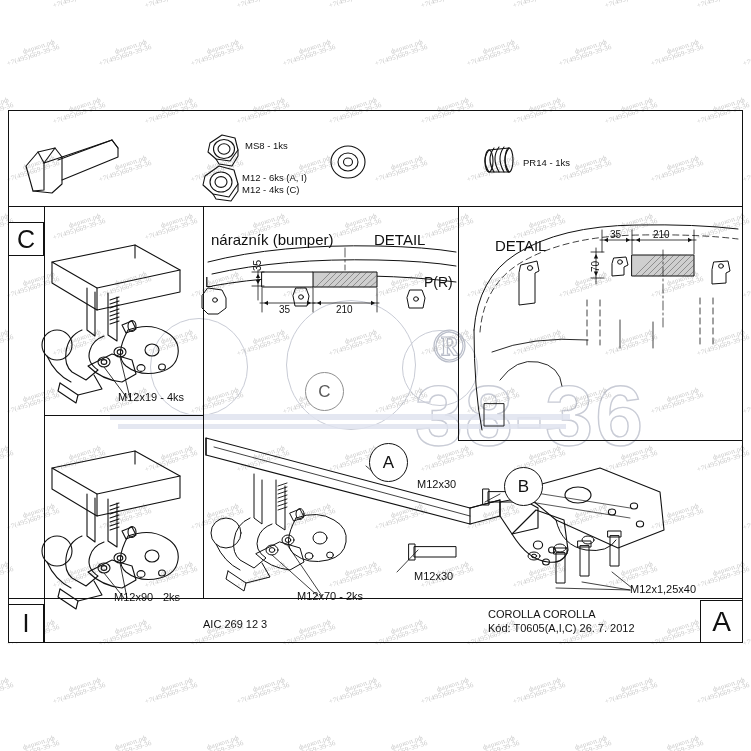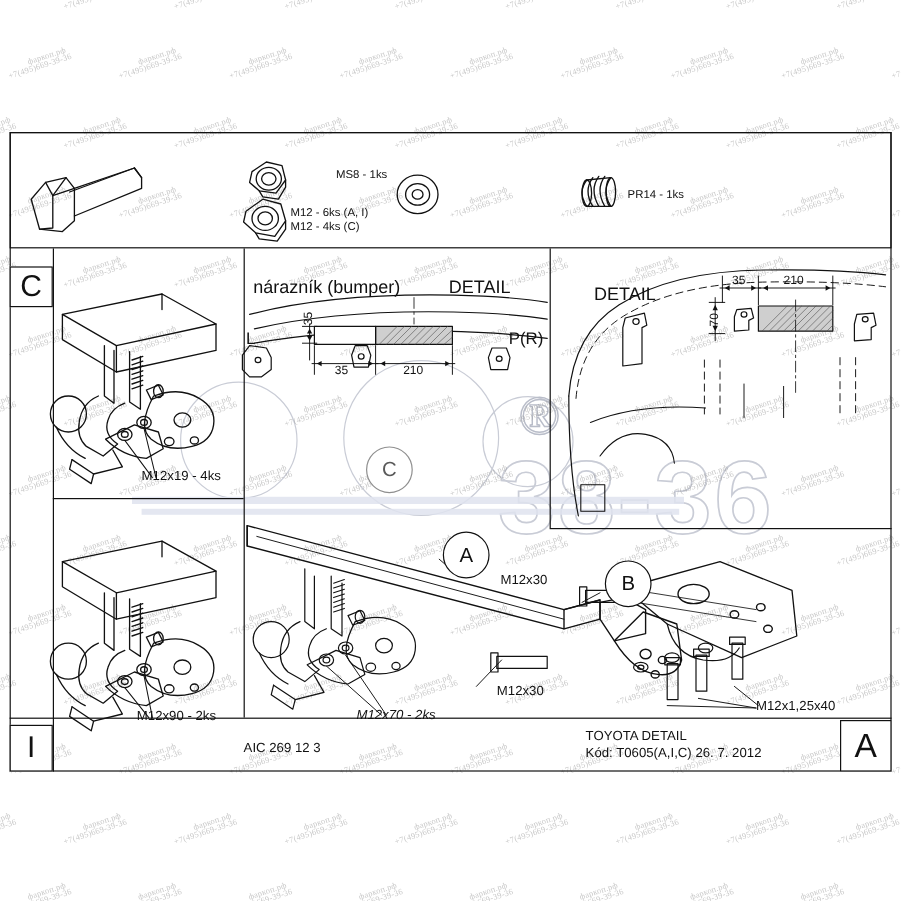--- a/index.html
+++ b/index.html
@@ -574,21 +574,21 @@
 
   <div class="fr outer"></div>
   <div class="fr parts-box"></div>
   <div class="hline" style="left:8px;top:598px;width:735px;"></div>
   <div class="vline" style="left:44px;top:207px;height:436px;"></div>
   <div class="hline" style="left:44px;top:415px;width:159px;"></div>
   <div class="vline" style="left:203px;top:207px;height:391px;"></div>
   <div class="vline" style="left:458px;top:207px;height:233px;"></div>
   <div class="hline" style="left:458px;top:440px;width:285px;"></div>
 
-  <div class="parts-text" style="left:245px;top:140px;margin-left:35px;">MS8 - 1ks</div>
+  <div class="parts-text" style="left:245px;top:140px;">MS8 - 1ks</div>
   <div class="parts-text" style="left:242px;top:172px;">M12 - 6ks (A, I)
 M12 - 4ks (C)</div>
   <div class="parts-text" style="left:523px;top:157px;">PR14 - 1ks</div>
 
   <div class="tagbox tag-C">C</div>
   <div class="tagbox tag-I">I</div>
   <div class="tagbox tag-A">A</div>
 
   <div class="lbl" style="left:211px;top:231px;font-size:15px;">nárazník (bumper)</div>
   <div class="lbl" style="left:374px;top:231px;font-size:15px;">DETAIL</div>
@@ -598,26 +598,26 @@
   <div class="lbl" style="left:279px;top:304px;font-size:10px;">35</div>
   <div class="lbl" style="left:336px;top:304px;font-size:10px;">210</div>
 
   <div class="lbl" style="left:495px;top:237px;font-size:15px;">DETAIL</div>
   <div class="lbl" style="left:610px;top:229px;font-size:10px;">35</div>
   <div class="lbl" style="left:653px;top:229px;font-size:10px;">210</div>
   <div class="lbl" style="left:590px;top:272px;font-size:10px;transform:rotate(-90deg);transform-origin:left top;">70</div>
 
   <div class="lbl" style="left:118px;top:391px;font-size:11px;">M12x19 - 4ks</div>
   <div class="lbl" style="left:114px;top:591px;font-size:11px;">M12x90 - 2ks</div>
-  <div class="lbl" style="left:297px;top:590px;font-size:11px;font-style:italic;">M12x70 - 2ks</div>
+  <div class="lbl" style="left:297px;top:590px;font-size:11px;">M12x70 - 2ks</div>
   <div class="lbl" style="left:414px;top:570px;font-size:11px;">M12x30</div>
   <div class="lbl" style="left:417px;top:478px;font-size:11px;">M12x30</div>
   <div class="lbl" style="left:630px;top:583px;font-size:11px;">M12x1,25x40</div>
 
   <div class="bubble" style="left:369px;top:443px;width:37px;height:37px;">A</div>
   <div class="bubble" style="left:504px;top:467px;width:37px;height:37px;">B</div>
   <div class="bubble" style="left:305px;top:372px;width:37px;height:37px;border-color:#8f8f8f;color:#5a5a5a;">C</div>
 
   <div class="lbl" style="left:203px;top:618px;font-size:11px;">AIC 269 12 3</div>
-  <div class="lbl" style="left:488px;top:608px;font-size:11px;">TOYOTA DETAIL</div>
+  <div class="lbl" style="left:488px;top:608px;font-size:11px;">COROLLA COROLLA</div>
   <div class="lbl" style="left:488px;top:622px;font-size:11px;">Kód: T0605(A,I,C)  26. 7. 2012</div>
 
 </div>
 
 </body></html>

